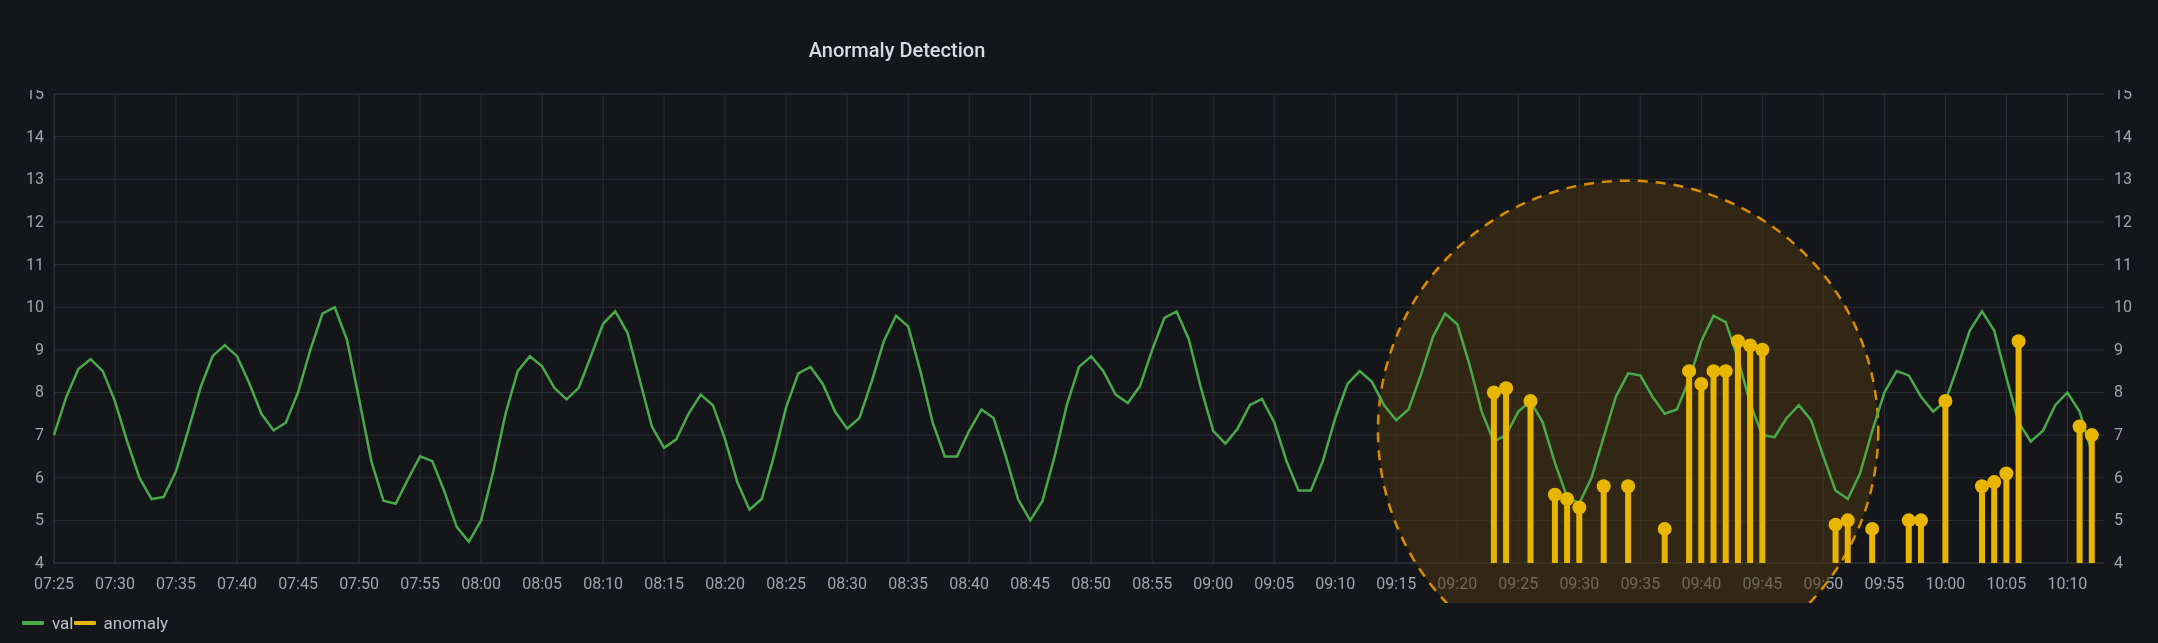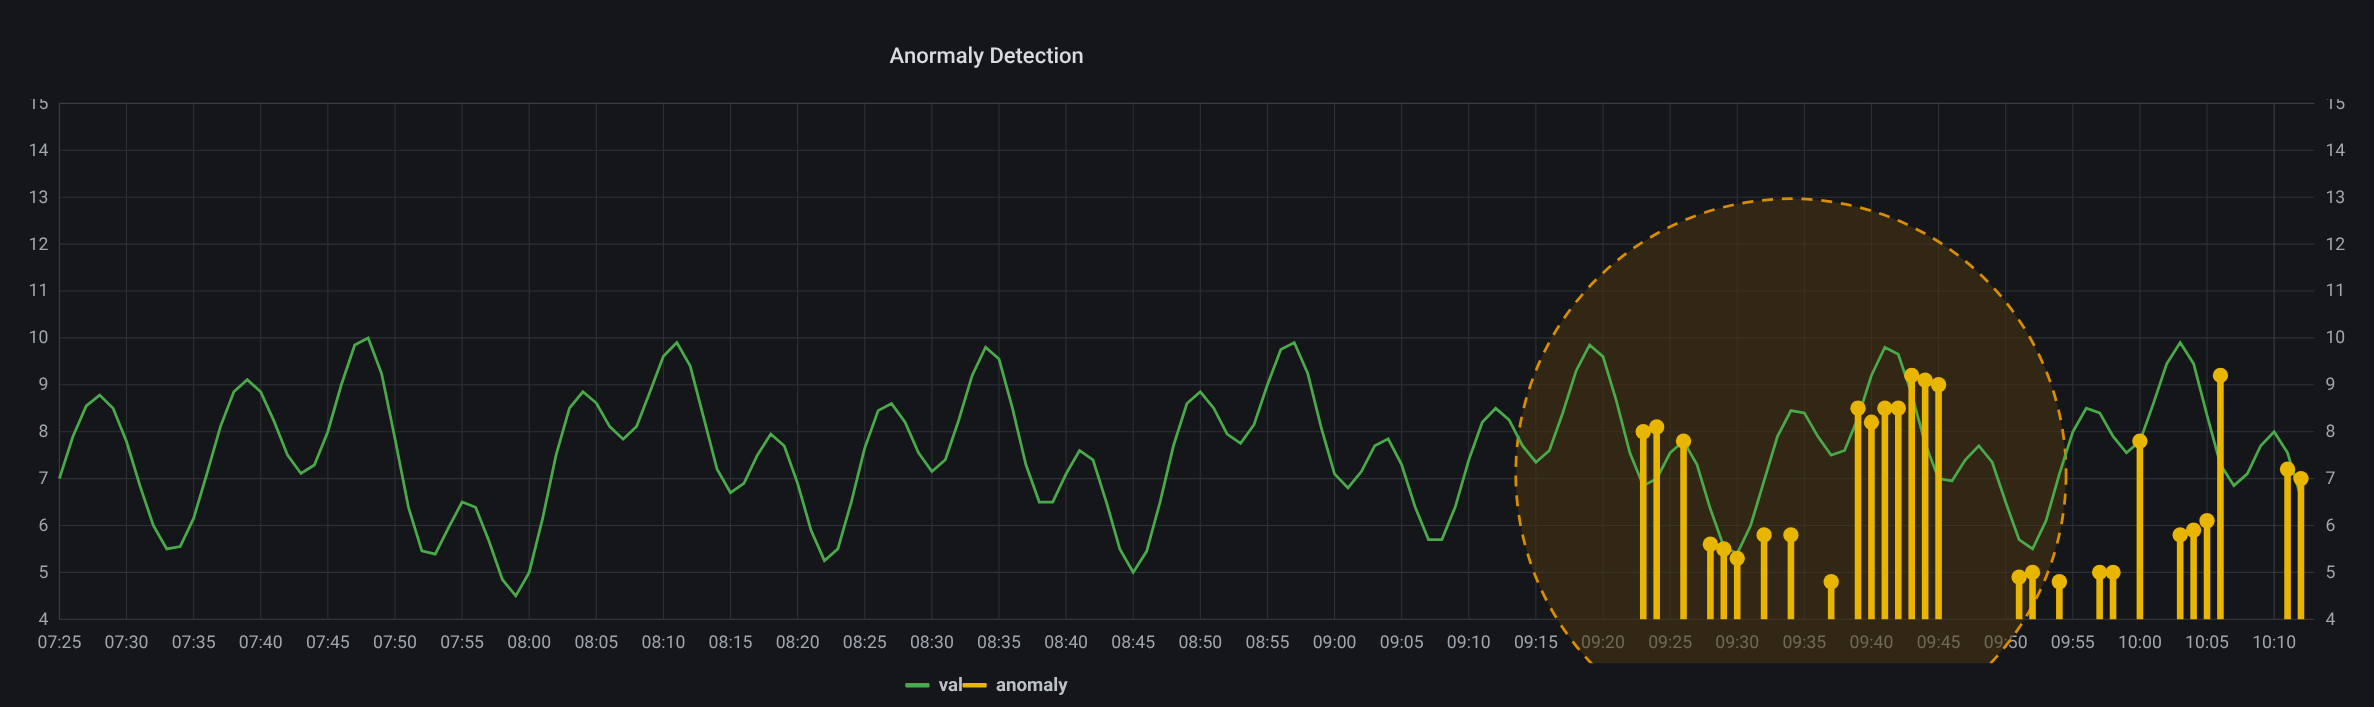--- a/index.html
+++ b/index.html
@@ -66,24 +66,23 @@
     stroke: #d88e00;
     stroke-width: 2.5;
     stroke-dasharray: 10 8;
   }
   .legend {
     position: absolute;
     bottom: 10px;
     left: 22px;
     right: 22px;
     display: flex;
-    justify-content: center;
+    justify-content: flex-start;
     font-size: 17px;
     color: #bcc1c7;
-    font-weight: bold;
   }
   .legend .item {
     display: flex;
     align-items: center;
     gap: 8px;
   }
   .legend .swatch {
     display: inline-block;
     width: 22px;
     height: 4px;

